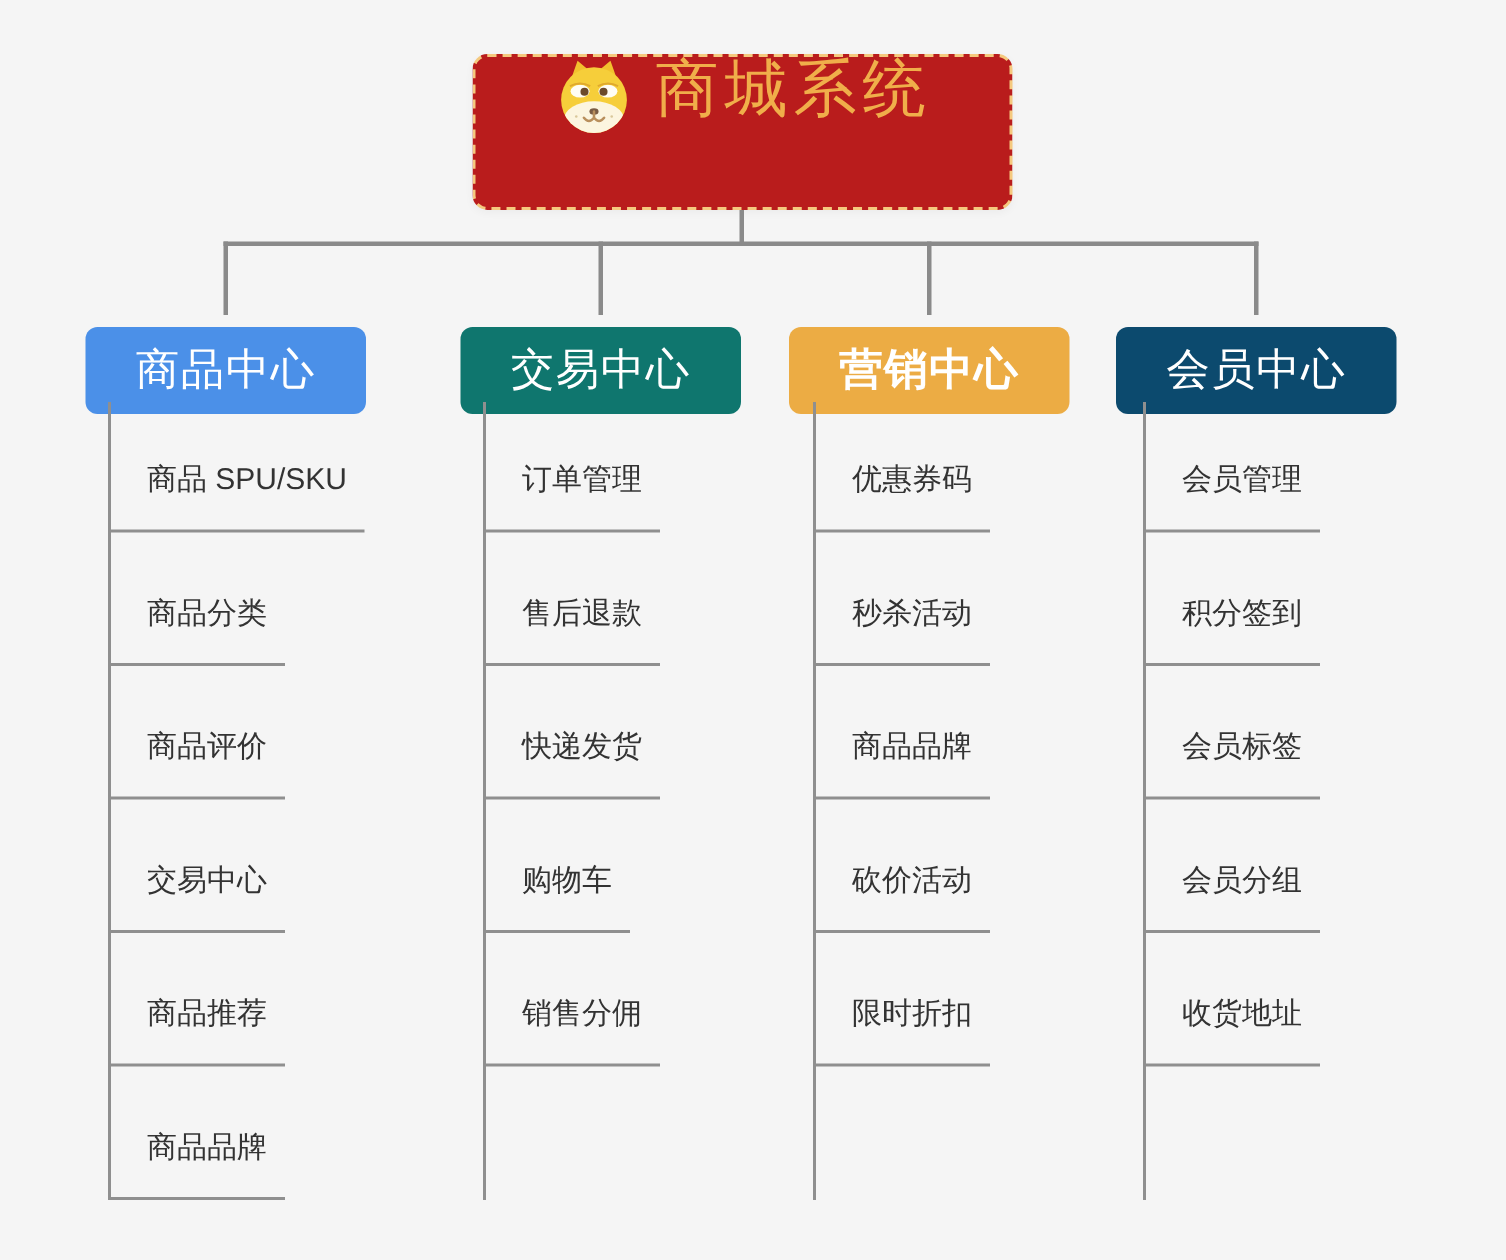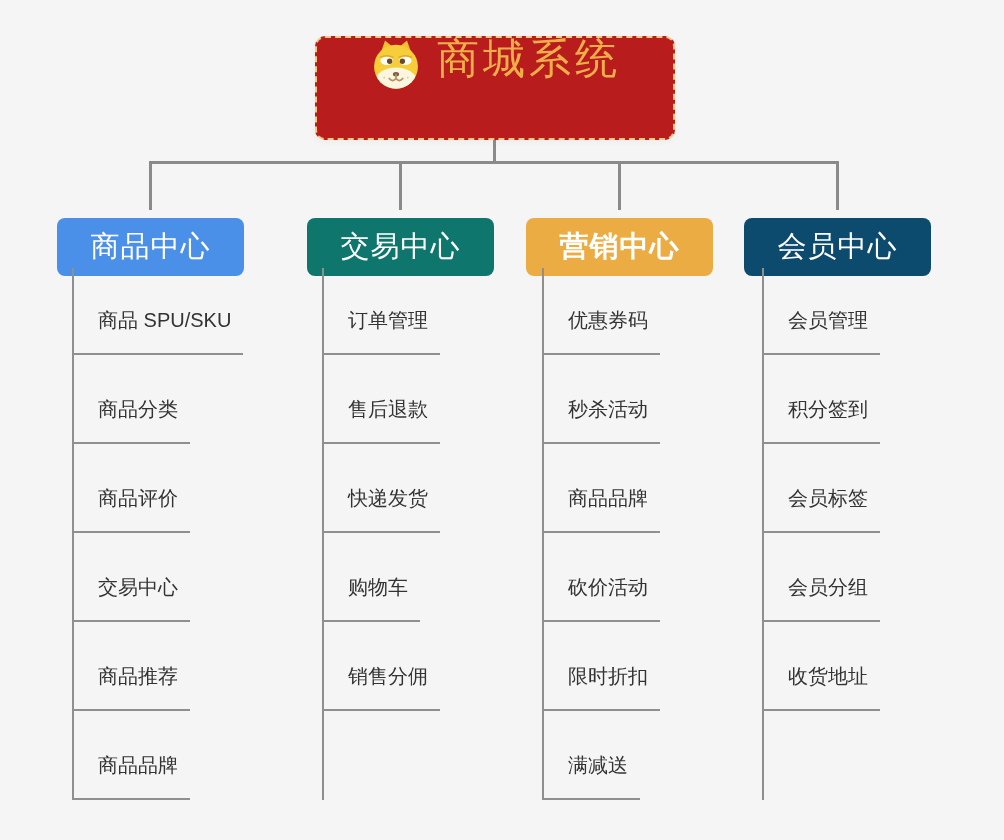--- a/index.html
+++ b/index.html
@@ -198,23 +198,20 @@
       </div>
     <div class="item">
         <span class="item-label">商品品牌</span>
       </div>
     <div class="item">
         <span class="item-label">砍价活动</span>
       </div>
     <div class="item">
         <span class="item-label">限时折扣</span>
       </div>
-    <div class="item">
-        <span class="item-label">满减送</span>
-      </div>
   </div>
 
   <div class="column col-3">
     <div class="trunk"></div>
     <div class="item">
         <span class="item-label">会员管理</span>
       </div>
     <div class="item">
         <span class="item-label">积分签到</span>
       </div>

